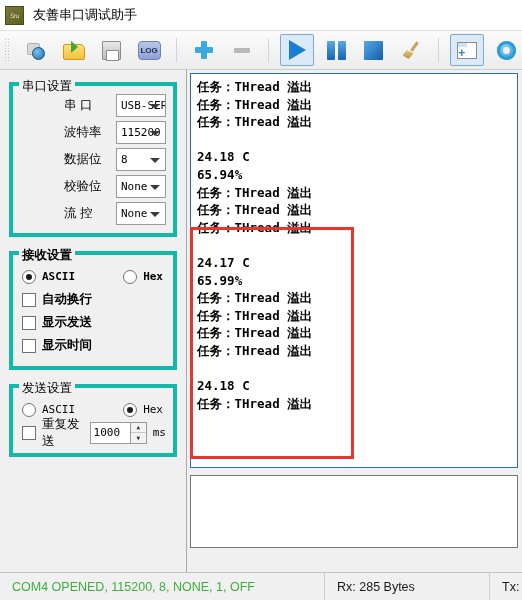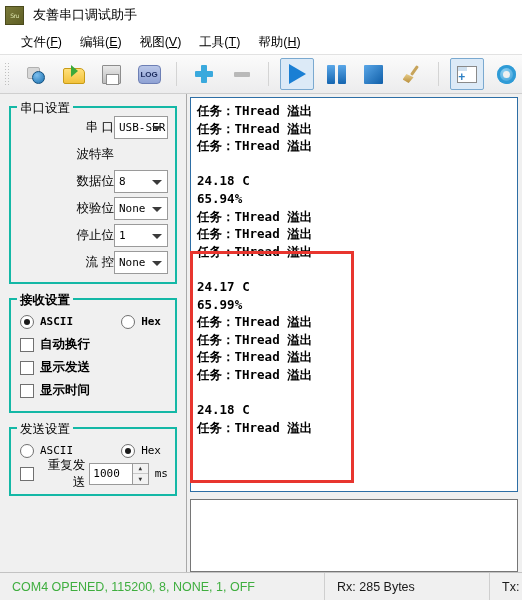--- a/index.html
+++ b/index.html
@@ -187,23 +187,22 @@
     width: 186px;
     flex: 0 0 186px;
     background: #f0f0f0;
     border-right: 1px solid #a9a9a9;
     padding: 6px 0 0 0;
     position: relative;
   }
   .group {
     position: relative;
     margin: 6px 9px 4px 9px;
-    border: 2px solid #14b8a6;
+    border: 4px solid #14b8a6;
     padding: 9px 7px 7px 7px;
-    text-align: right;
   }
   .group > .legend {
     position: absolute;
     top: -8px; left: 6px;
     background: #f0f0f0;
     padding: 0 3px;
     font-size: 12.5px;
     color: #000;
   }
   .row {
@@ -403,37 +402,20 @@
 </head>
 <body>
 
 <div class="app">
 
   <div class="titlebar">
     <div class="title-icon">Sru</div>
     <div class="title-text">友善串口调试助手</div>
   </div>
 
-  <div class="menubar">
-    <div class="menu-item">
-      <span>文件</span>(<span class="mn">F</span>)
-    </div>
-    <div class="menu-item">
-      <span>编辑</span>(<span class="mn">E</span>)
-    </div>
-    <div class="menu-item">
-      <span>视图</span>(<span class="mn">V</span>)
-    </div>
-    <div class="menu-item">
-      <span>工具</span>(<span class="mn">T</span>)
-    </div>
-    <div class="menu-item">
-      <span>帮助</span>(<span class="mn">H</span>)
-    </div>
-  </div>
 
   <div class="toolbar">
     <div class="grip"></div>
 
     <div class="tb">
       <span class="ic-plugin"></span>
     </div>
     <div class="tb">
       <span class="ic-open"></span>
     </div>
@@ -493,45 +475,42 @@
         <div class="row">
           <div class="lbl">串  口</div>
           <div class="combo">
             <span>USB-SER...(COM4</span>
             <span class="arrow"></span>
           </div>
         </div>
 
         <div class="row">
           <div class="lbl">波特率</div>
+          <div class="combo">
+            <span>115200</span>
+            <span class="arrow"></span>
+          </div>
         </div>
 
         <div class="row">
           <div class="lbl">数据位</div>
           <div class="combo">
             <span>8</span>
             <span class="arrow"></span>
           </div>
         </div>
 
         <div class="row">
           <div class="lbl">校验位</div>
           <div class="combo">
             <span>None</span>
             <span class="arrow"></span>
           </div>
         </div>
 
-        <div class="row">
-          <div class="lbl">停止位</div>
-          <div class="combo">
-            <span>1</span>
-            <span class="arrow"></span>
-          </div>
-        </div>
 
         <div class="row">
           <div class="lbl">流  控</div>
           <div class="combo">
             <span>None</span>
             <span class="arrow"></span>
           </div>
         </div>
       </div>
 

